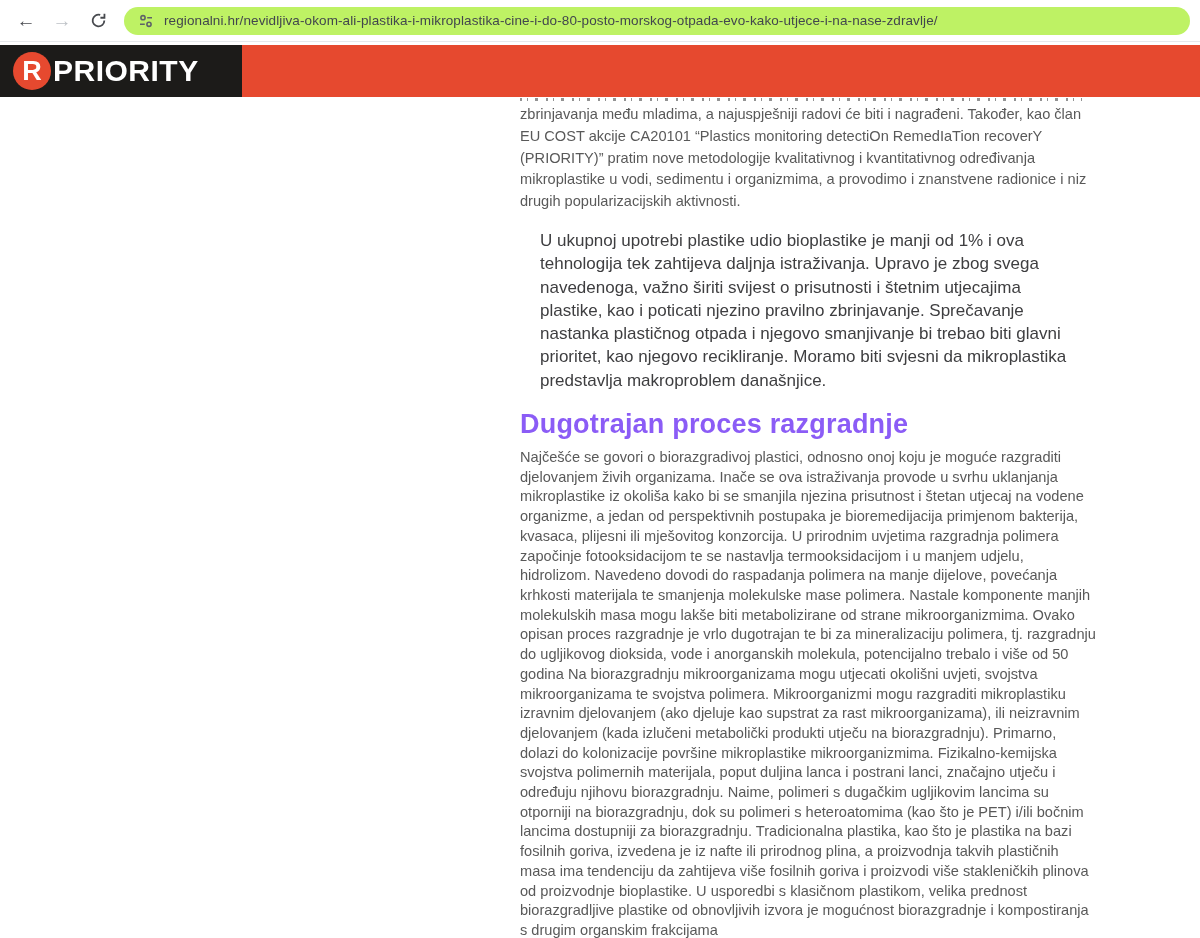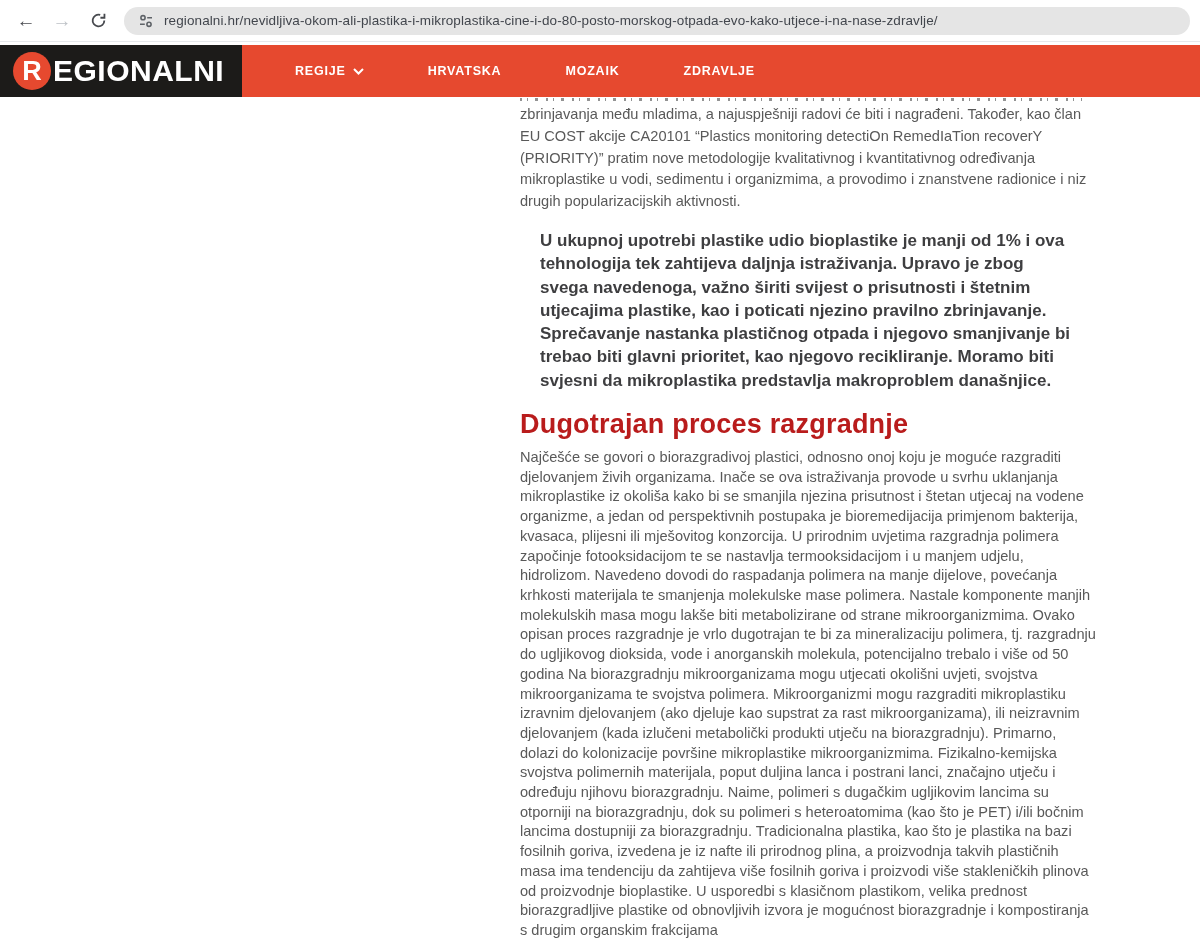--- a/index.html
+++ b/index.html
@@ -16,21 +16,21 @@
     padding: 0 10px 0 8px;
   }
   .chrome-btn {
     width: 36px; height: 36px; border: none; background: transparent;
     display: flex; align-items: center; justify-content: center;
     font-size: 19px; color: #47494e; cursor: pointer; flex: 0 0 auto;
   }
   .chrome-btn.disabled { color: #bdc1c6; }
   .url-pill {
     flex: 1; height: 28px; margin-left: 8px;
-    background: #e5e5e5; border-radius: 14px;
+    background: #bef264; border-radius: 14px;
     display: flex; align-items: center; padding: 0 14px; gap: 10px;
     overflow: hidden;
   }
   .url-text {
     font-size: 13.5px; color: #42464d; white-space: nowrap; letter-spacing: 0.1px;
   }
 
   
   .nav-gap { height: 3px; background: #ffffff; }
   .navbar {
@@ -71,25 +71,25 @@
       repeating-linear-gradient(90deg, #6f6f6f 0 2px, transparent 2px 7px,
         #6f6f6f 7px 8px, transparent 8px 15px, #6f6f6f 15px 18px, transparent 18px 26px);
   }
 
   .intro {
     margin-top: 3px;
     font-size: 14.6px; line-height: 21.8px; color: #595959;
   }
   blockquote.pull-quote {
     margin: 16px 0 0 28px; width: 534px;
-    font-size: 17px; font-weight: 700; line-height: 23.3px; color: #3e3e40;
+    font-size: 17px; font-weight: 400; line-height: 23.3px; color: #3e3e40;
   }
   h2.section-heading {
     margin-top: 17px;
-    font-size: 27px; font-weight: 800; color: #b91c1c; letter-spacing: 0.2px;
+    font-size: 27px; font-weight: 800; color: #8b5cf6; letter-spacing: 0.2px;
   }
   .question {
     margin-top: 11px;
     font-size: 14.6px; font-weight: 500; line-height: 22px; color: #4a4a4a;
   }
   .bodytext {
     margin-top: 8px; width: 578px;
     font-size: 14.6px; line-height: 19.7px; color: #595959;
   }
 </style>
@@ -124,41 +124,22 @@
   </div>
 </div>
 
 <div class="nav-gap"></div>
 
 <div class="navbar">
   <a class="logo-block">
     <span class="logo-mark">
       <span>R</span>
     </span>
-    <span class="logo-text">EGIONALNI</span>
+    <span class="logo-text">PRIORITY</span>
   </a>
-  <nav class="nav-items">
-    <a class="nav-item">
-      <span>REGIJE</span>
-      <span class="chev" style="display:flex;">
-        <svg width="11" height="7" viewBox="0 0 11 7" fill="none" stroke="#ffffff" stroke-width="2">
-          <polyline points="1,1 5.5,5.5 10,1"></polyline>
-        </svg>
-      </span>
-    </a>
-    <a class="nav-item">
-      <span>HRVATSKA</span>
-    </a>
-    <a class="nav-item">
-      <span>MOZAIK</span>
-    </a>
-    <a class="nav-item">
-      <span>ZDRAVLJE</span>
-    </a>
-  </nav>
 </div>
 
 <main class="article">
   <div class="clipped-line"></div>
   <p class="intro">zbrinjavanja među mladima, a najuspješniji radovi će biti i nagrađeni. Također, kao član EU COST akcije CA20101 “Plastics monitoring detectiOn RemedIaTion recoverY (PRIORITY)” pratim nove metodologije kvalitativnog i kvantitativnog određivanja mikroplastike u vodi, sedimentu i organizmima, a provodimo i znanstvene radionice i niz drugih popularizacijskih aktivnosti.</p>
   <blockquote class="pull-quote">U ukupnoj upotrebi plastike udio bioplastike je manji od 1% i ova tehnologija tek zahtijeva daljnja istraživanja. Upravo je zbog svega navedenoga, važno širiti svijest o prisutnosti i štetnim utjecajima plastike, kao i poticati njezino pravilno zbrinjavanje. Sprečavanje nastanka plastičnog otpada i njegovo smanjivanje bi trebao biti glavni prioritet, kao njegovo recikliranje. Moramo biti svjesni da mikroplastika predstavlja makroproblem današnjice.</blockquote>
   <h2 class="section-heading">Dugotrajan proces razgradnje</h2>
   <p class="bodytext">Najčešće se govori o biorazgradivoj plastici, odnosno onoj koju je moguće razgraditi djelovanjem živih organizama. Inače se ova istraživanja provode u svrhu uklanjanja mikroplastike iz okoliša kako bi se smanjila njezina prisutnost i štetan utjecaj na vodene organizme, a jedan od perspektivnih postupaka je bioremedijacija primjenom bakterija, kvasaca, plijesni ili mješovitog konzorcija. U prirodnim uvjetima razgradnja polimera započinje fotooksidacijom te se nastavlja termooksidacijom i u manjem udjelu, hidrolizom. Navedeno dovodi do raspadanja polimera na manje dijelove, povećanja krhkosti materijala te smanjenja molekulske mase polimera. Nastale komponente manjih molekulskih masa mogu lakše biti metabolizirane od strane mikroorganizmima. Ovako opisan proces razgradnje je vrlo dugotrajan te bi za mineralizaciju polimera, tj. razgradnju do ugljikovog dioksida, vode i anorganskih molekula, potencijalno trebalo i više od 50 godina Na biorazgradnju mikroorganizama mogu utjecati okolišni uvjeti, svojstva mikroorganizama te svojstva polimera. Mikroorganizmi mogu razgraditi mikroplastiku izravnim djelovanjem (ako djeluje kao supstrat za rast mikroorganizama), ili neizravnim djelovanjem (kada izlučeni metabolički produkti utječu na biorazgradnju). Primarno, dolazi do kolonizacije površine mikroplastike mikroorganizmima. Fizikalno-kemijska svojstva polimernih materijala, poput duljina lanca i postrani lanci, značajno utječu i određuju njihovu biorazgradnju. Naime, polimeri s dugačkim ugljikovim lancima su otporniji na biorazgradnju, dok su polimeri s heteroatomima (kao što je PET) i/ili bočnim lancima dostupniji za biorazgradnju. Tradicionalna plastika, kao što je plastika na bazi fosilnih goriva, izvedena je iz nafte ili prirodnog plina, a proizvodnja takvih plastičnih masa ima tendenciju da zahtijeva više fosilnih goriva i proizvodi više stakleničkih plinova od proizvodnje bioplastike. U usporedbi s klasičnom plastikom, velika prednost biorazgradljive plastike od obnovljivih izvora je mogućnost biorazgradnje i kompostiranja s drugim organskim frakcijama</p>
 </main>
 

